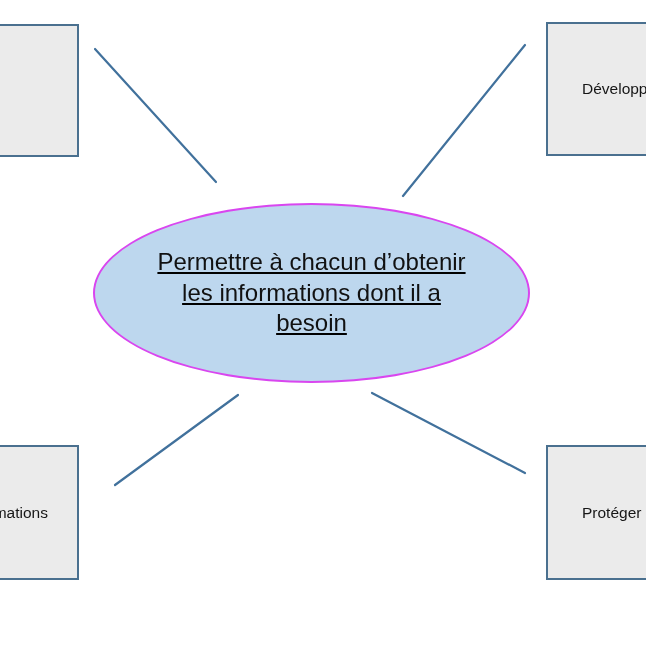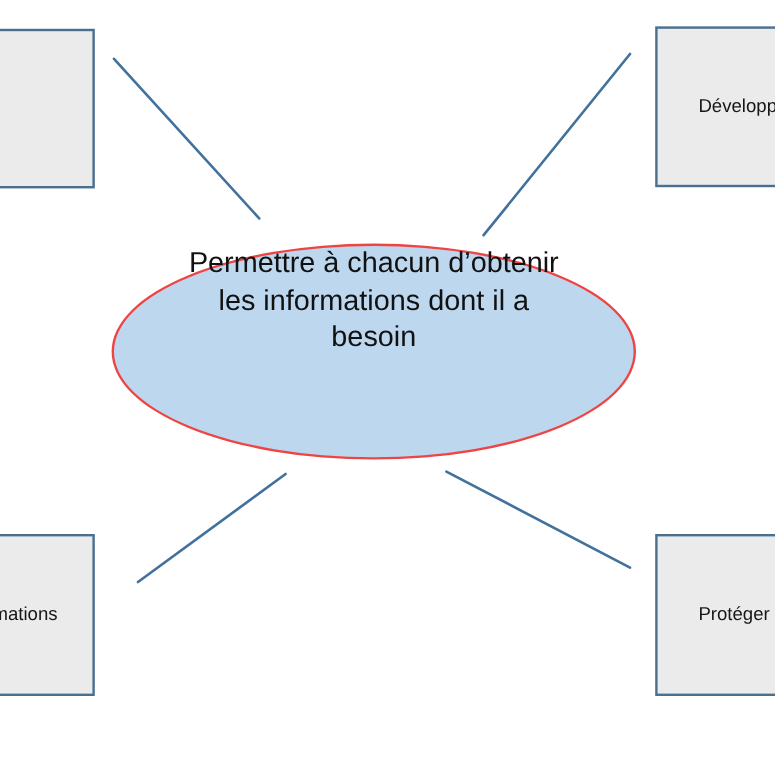--- a/index.html
+++ b/index.html
@@ -90,23 +90,25 @@
   }
   #center-ellipse {
     position: absolute;
     left: 93px;
     top: 203px;
     width: 437px;
     height: 180px;
     box-sizing: border-box;
     border-radius: 50%;
     background: #bdd7ee;
-    border: 2px solid #ef4444;
+    border: 2px solid #d946ef;
     display: flex;
+    align-items: center;
     justify-content: center;
+    text-decoration: underline;
   }
   #center-ellipse .ellipse-text {
     text-align: center;
     font-size: 24px;
     line-height: 1.28;
     color: #111111;
     padding: 0 54px;
     box-sizing: border-box;
     width: 100%;
   }

